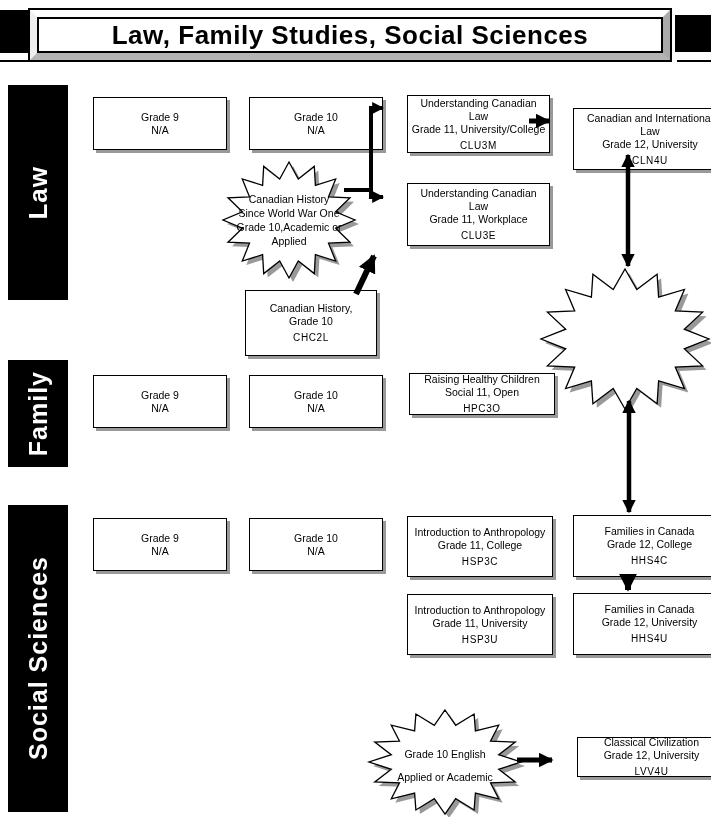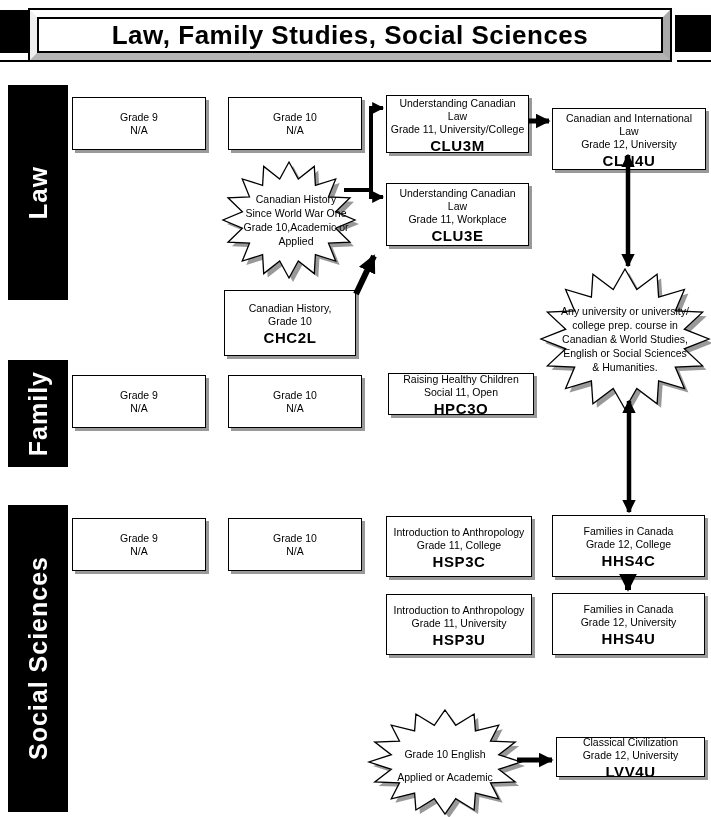--- a/index.html
+++ b/index.html
@@ -23,23 +23,23 @@
   .bar span{writing-mode:vertical-rl;transform:rotate(180deg);color:#fff;
        font-weight:bold;letter-spacing:1px;white-space:nowrap;}
   .bar.law span{font-size:26px;}
   .bar.family span{font-size:25px;}
   .bar.social span{font-size:25px;}
 
   
   .box{position:absolute;background:#fff;border:1.5px solid #000;box-sizing:border-box;
        box-shadow:3px 3px 0 #999;display:flex;flex-direction:column;
        align-items:center;justify-content:center;text-align:center;
-       font-size:10.5px;line-height:13px;z-index:3;padding:1px;}
+       font-size:10.5px;line-height:13px;z-index:3;padding:1px;margin-left:21px;}
   .box .bl{white-space:nowrap;display:block;}
-  .box .code{font-weight:bold;font-size:15px;letter-spacing:.6px;margin-top:3px;}
+  .box .code{font-weight:normal;font-size:10px;letter-spacing:.6px;margin-top:3px;}
 
   
   .startext{position:absolute;z-index:6;text-align:center;
             font-size:10.5px;line-height:14px;}
   .startext .bl{white-space:nowrap;display:block;}
   .startext.eng .bl{margin-bottom:9px;}
 
   
   #overlay{position:absolute;left:0;top:0;z-index:5;pointer-events:none;}
   .star-shadow{fill:#999;stroke:none;}
@@ -172,31 +172,24 @@
     <span class="bl">Families in Canada</span>
     <span class="bl">Grade 12, University</span>
     <span class="code">HHS4U</span>
   </div>
   <div class="box" style="left:556px;top:737px;width:149px;height:40px">
     <span class="bl">Classical Civilization</span>
     <span class="bl">Grade 12, University</span>
     <span class="code">LVV4U</span>
   </div>
 
-  <div class="startext" style="left:234px;top:192px;width:124px">
+  <div class="startext" style="left:227px;top:192px;width:124px">
     <span class="bl">Canadian History</span>
     <span class="bl">Since World War One</span>
     <span class="bl">Grade 10,Academic or</span>
     <span class="bl">Applied</span>
-  </div>
-  <div class="startext" style="left:545px;top:304px;width:160px">
-    <span class="bl">Any university or university/</span>
-    <span class="bl">college prep. course  in</span>
-    <span class="bl">Canadian &amp; World Studies,</span>
-    <span class="bl">English or Social Sciences</span>
-    <span class="bl">&amp; Humanities.</span>
   </div>
   <div class="startext eng" style="left:380px;top:747px;width:130px">
     <span class="bl">Grade 10 English</span>
     <span class="bl">Applied or  Academic</span>
   </div>
 
 </div>
 
 </body></html>

